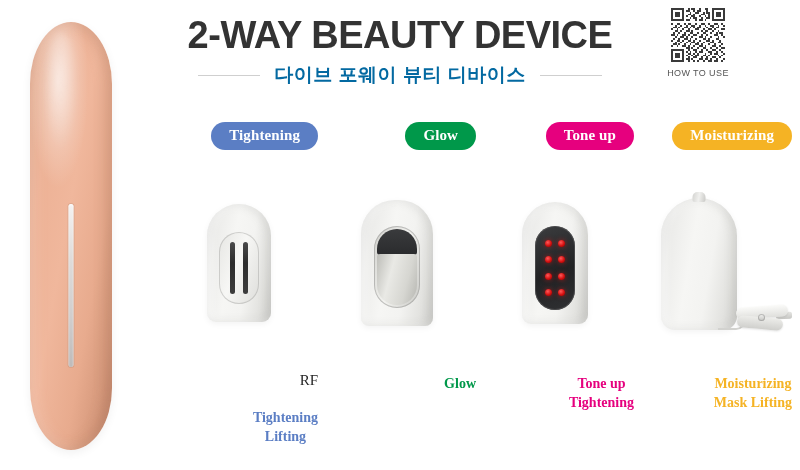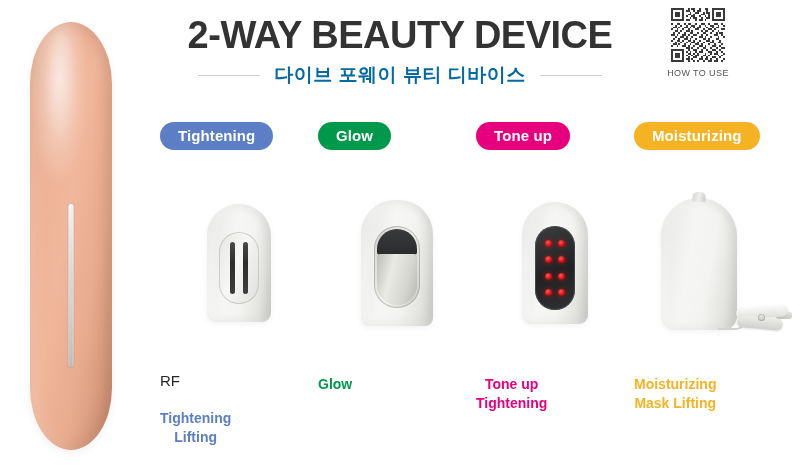--- a/index.html
+++ b/index.html
@@ -139,21 +139,22 @@
     top: 122px;
     width: 630px;
     height: 340px;
     display: flex;
   }
   .col {
     flex: 1 1 0;
     position: relative;
     display: flex;
     flex-direction: column;
-    align-items: flex-start;
+    align-items: flex-end;
+    font-family: Liberation Serif, serif;
   }
 
   .badge {
     display: inline-block;
     border-radius: 16px;
     color: #ffffff;
     font-size: 15px;
     font-weight: bold;
     padding: 6px 18px 7px 18px;
     line-height: 1;

